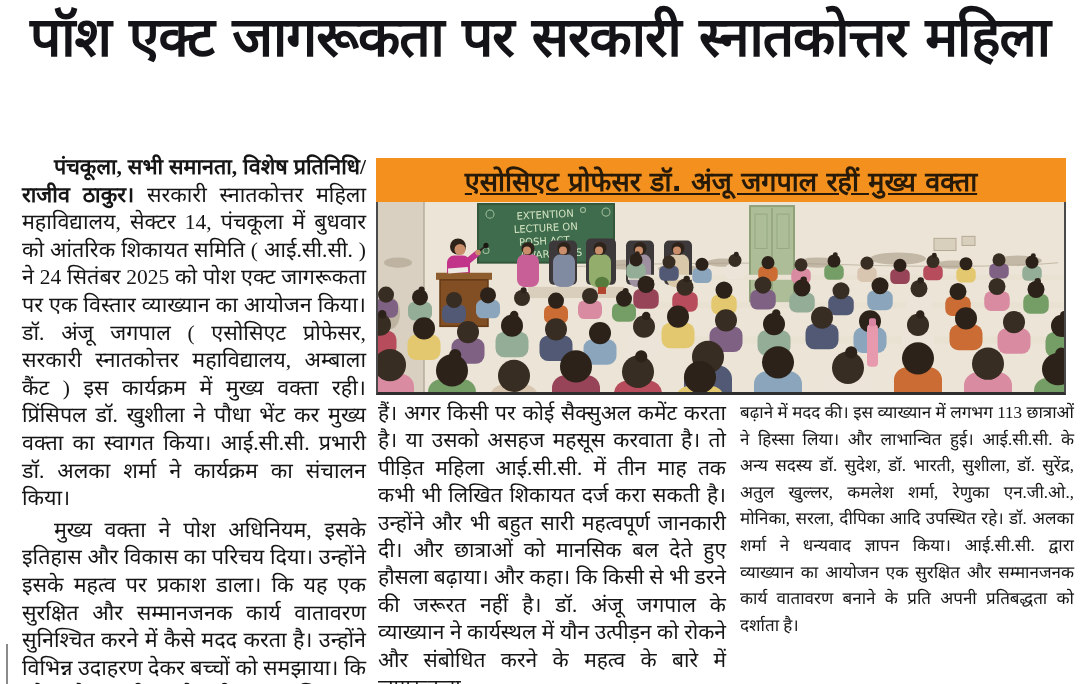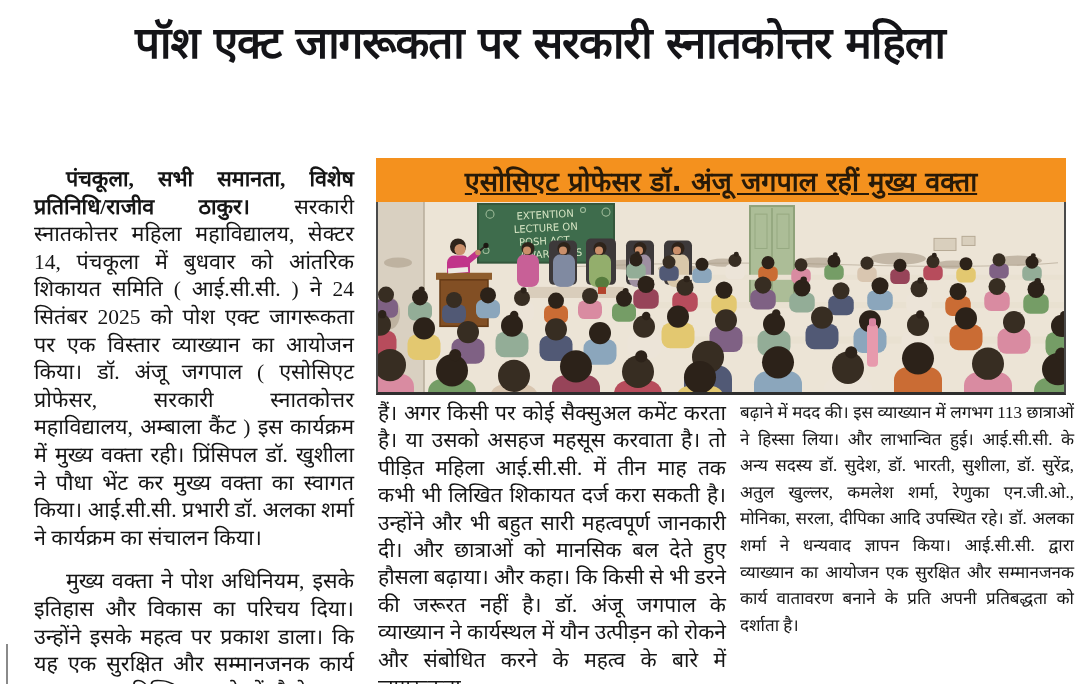--- a/index.html
+++ b/index.html
@@ -4,25 +4,25 @@
 <style>
   html,body { margin:0; padding:0; }
   body {
     width:1080px; height:684px; background:#ffffff;
     font-family:"Liberation Serif","DejaVu Serif",serif;
   }
   .page { position:relative; width:1080px; height:684px; overflow:hidden; background:#fff; color:#1b1b1b; }
 
   .headline { position:absolute; left:0; right:0; top:4px; text-align:center;
     font-family:"DejaVu Sans","Liberation Sans",sans-serif; font-weight:700; color:#141418; }
-  .hl { font-size:44px; line-height:66px; letter-spacing:-1px; white-space:nowrap;margin-top:6px; }
+  .hl { font-size:55px; line-height:66px; letter-spacing:-1px; white-space:nowrap; }
 
   .leftcol { position:absolute; left:18px; top:150px; width:352px;
     font-size:21.5px; line-height:27.6px; text-align:justify; color:#151515; }
-  .leftcol p { margin:16px; text-indent:32px; }
+  .leftcol p { margin:4px; text-indent:32px; }
   .lead { font-weight:700; }
 
   .caption-bar { position:absolute; left:376px; top:158px; width:690px; height:44px;
     background:#F4911E; display:flex; align-items:center; justify-content:center;
     font-family:"DejaVu Sans","Liberation Sans",sans-serif; font-weight:700;
     font-size:27px; color:#281a08;text-decoration:underline; }
 
   .photo { position:absolute; left:376px; top:202px; width:690px; height:193px;
     box-sizing:border-box; border-left:2px solid #4a4a4a; border-right:2px solid #4a4a4a;
     border-bottom:3px solid #2e2e2e; background:#ebe7df; }

